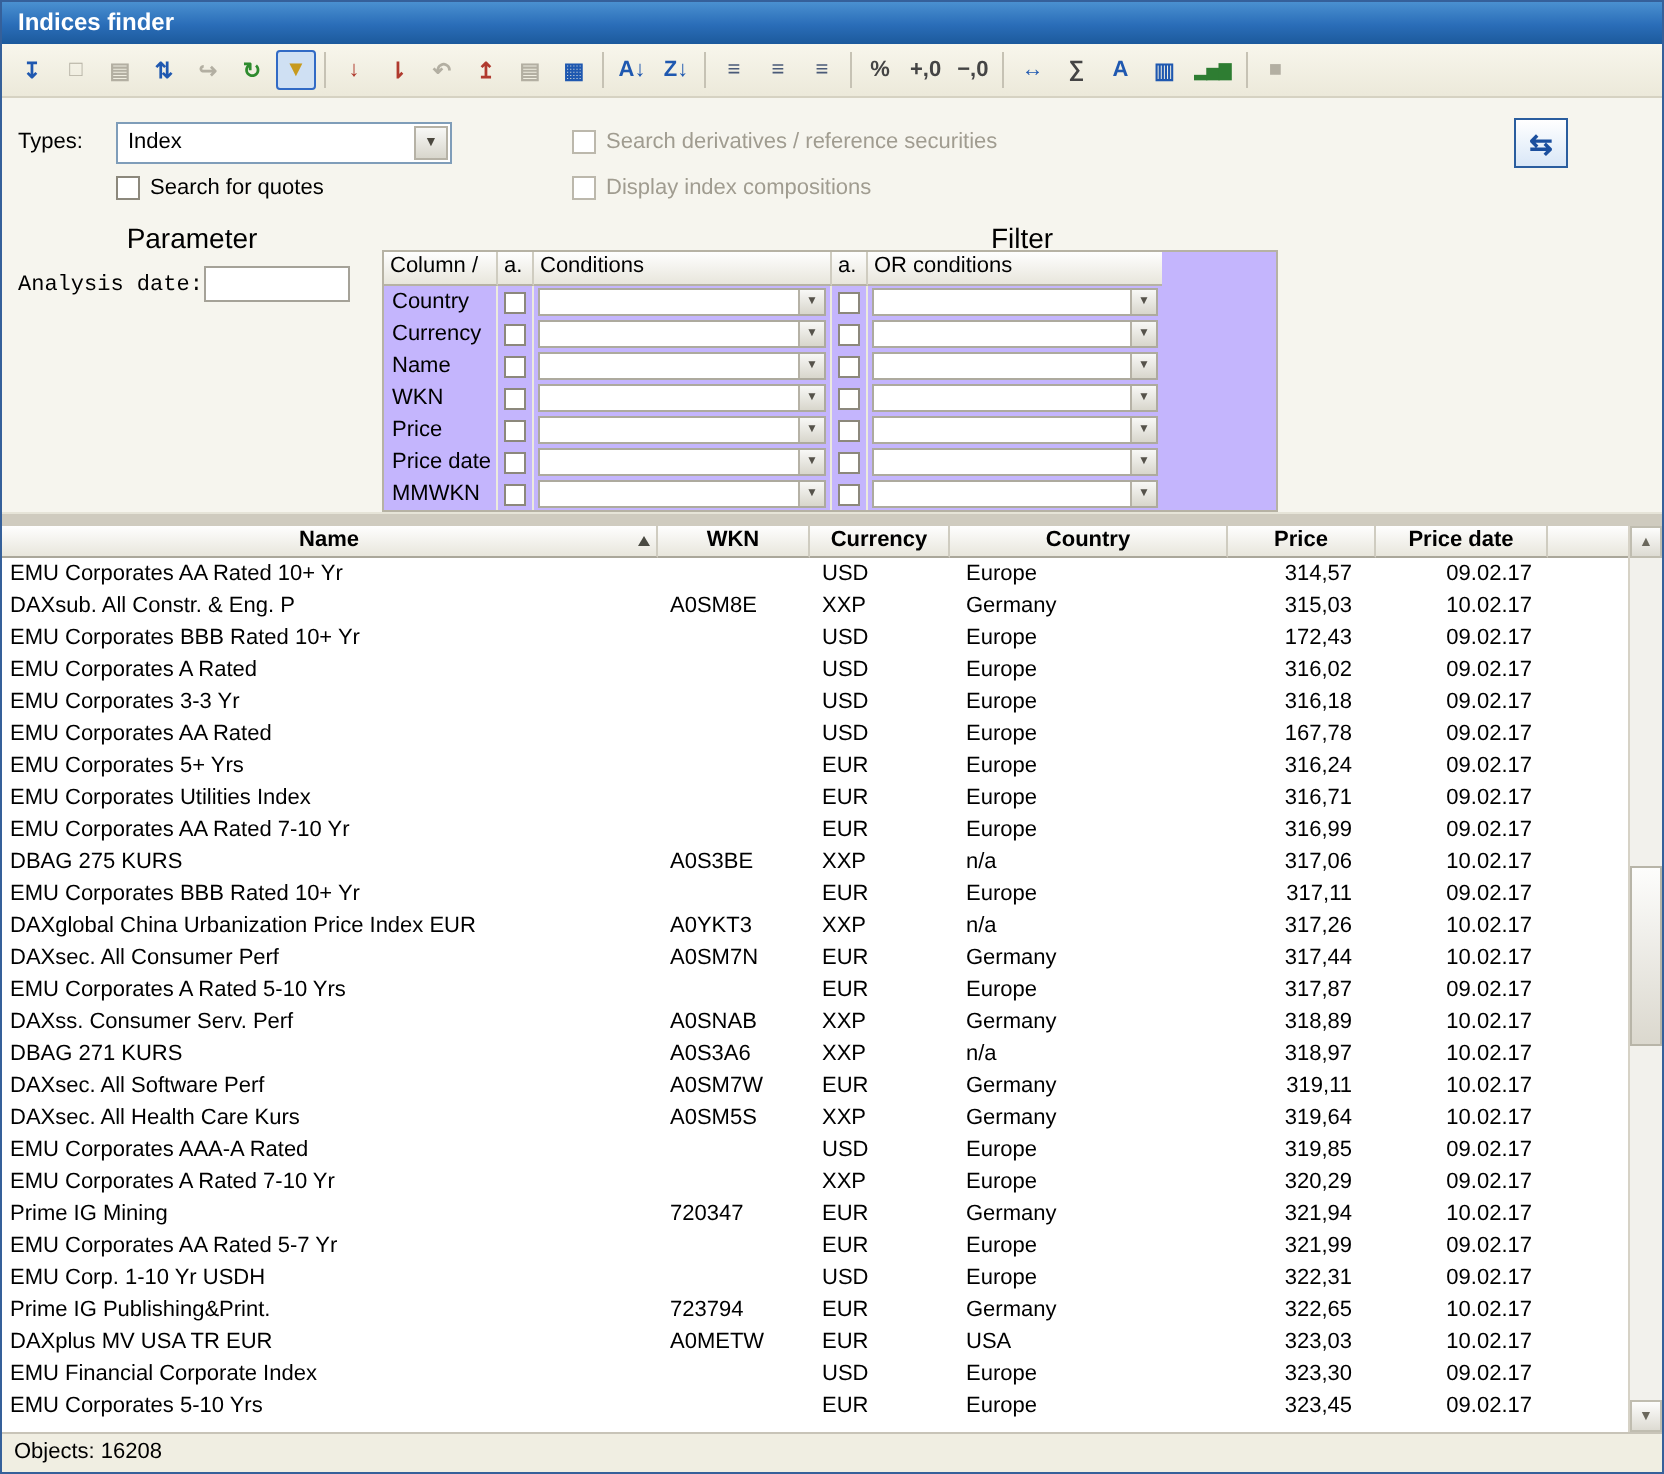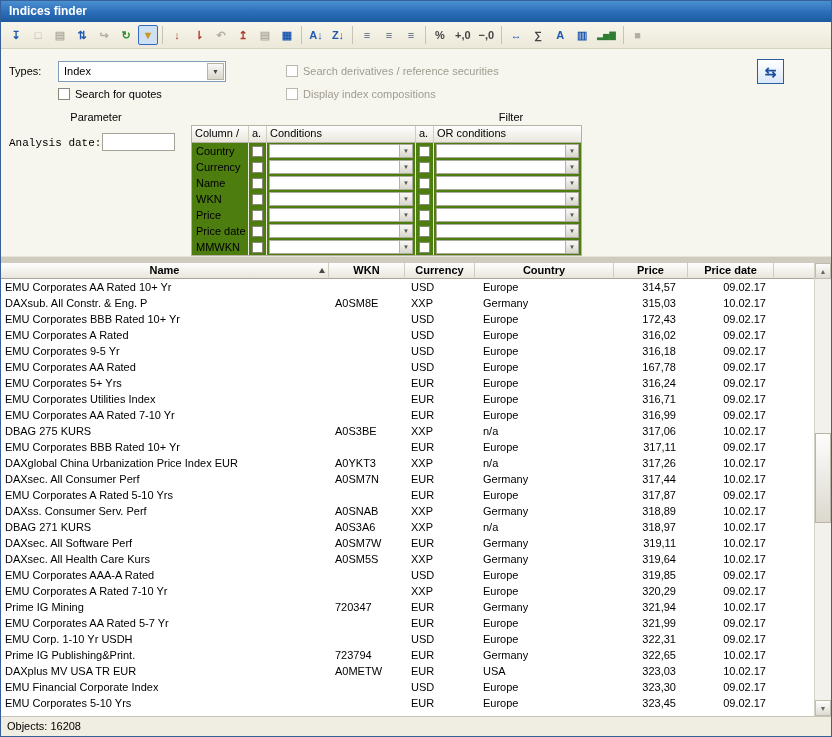--- a/index.html
+++ b/index.html
@@ -33,28 +33,28 @@
     display:flex; align-items:center; justify-content:center; font-size:7px; color:#4a473e; }
   .cb { display:inline-block; width:12px; height:12px; background:#fff; border:1px solid #8c887c; flex:none; }
   .cb.disabled { border-color:#bcb8ac; }
   .check-row { position:absolute; display:flex; align-items:flex-end; gap:5px; height:14px; }
   .refresh-btn { position:absolute; left:756px; top:10px; width:27px; height:25px;
     border:1px solid #2a5d9e; background:linear-gradient(#ffffff,#d9e7f7);
     display:flex; align-items:center; justify-content:center;
     color:#1b4f9e; font-size:14px; font-weight:bold; }
 
   .param-area { position:absolute; left:0; top:108px; width:830px; height:147px; background:#f6f5ee; }
-  .sec-title { position:absolute; top:2px; text-align:center; font-size:11px; }
+  .sec-title { position:absolute; top:2px; text-align:center; font-size:14px; }
   .sec-title.param { left:0; width:190px; }
   .sec-title.filter { left:190px; width:640px; }
   .ad-label { position:absolute; left:8px; top:28px;font-family:Liberation Mono, monospace; }
   .ad-input { position:absolute; left:101px; top:24px; width:73px; height:18px;
     border:1px solid #a5a298; background:#fff; font-family:"Liberation Sans",sans-serif; font-size:11px; padding:0 3px; }
 
-  .filter-grid { position:absolute; left:190px; top:16px; width:391px; border:1px solid #b6b2a4; background:#4d7c0f; }
+  .filter-grid { position:absolute; left:190px; top:16px; width:448px; border:1px solid #b6b2a4; background:#c4b5fd; }
   .fg-header { display:flex; height:17px; }
   .fg-h { background:linear-gradient(#fefefe,#e8e6dc); border-right:1px solid #cfccc0; border-bottom:1px solid #b6b2a4;
     padding:1px 3px; font-size:11px; white-space:nowrap; overflow:hidden; }
   .fg-row { display:flex; height:16px; }
   .fg-cell { border-right:1px solid #eceade; display:flex; align-items:center; overflow:hidden; }
   .fg-c0 { width:57px; } .fg-c1 { width:18px; justify-content:center; }
   .fg-c2 { width:149px; } .fg-c3 { width:18px; justify-content:center; } .fg-c4 { width:147px; border-right:none; }
   .fg-lab { padding-left:4px; }
   .fg-cell .cb { width:11px; height:11px; }
   .fdd { position:relative; flex:1; height:14px; margin:1px 2px; border:1px solid #adaa9e; background:#fff; }
@@ -358,21 +358,21 @@
           <div class="trow">
             <div class="td tcol0 name">EMU Corporates A Rated</div>
             <div class="td tcol1 wkn"></div>
             <div class="td tcol2 currency">USD</div>
             <div class="td tcol3 country">Europe</div>
             <div class="td tcol4 price">316,02</div>
             <div class="td tcol5 price_date">09.02.17</div>
             <div class="td tfill"></div>
           </div>
           <div class="trow">
-            <div class="td tcol0 name">EMU Corporates 9-5 Yr</div>
+            <div class="td tcol0 name">EMU Corporates 3-3 Yr</div>
             <div class="td tcol1 wkn"></div>
             <div class="td tcol2 currency">USD</div>
             <div class="td tcol3 country">Europe</div>
             <div class="td tcol4 price">316,18</div>
             <div class="td tcol5 price_date">09.02.17</div>
             <div class="td tfill"></div>
           </div>
           <div class="trow">
             <div class="td tcol0 name">EMU Corporates AA Rated</div>
             <div class="td tcol1 wkn"></div>

